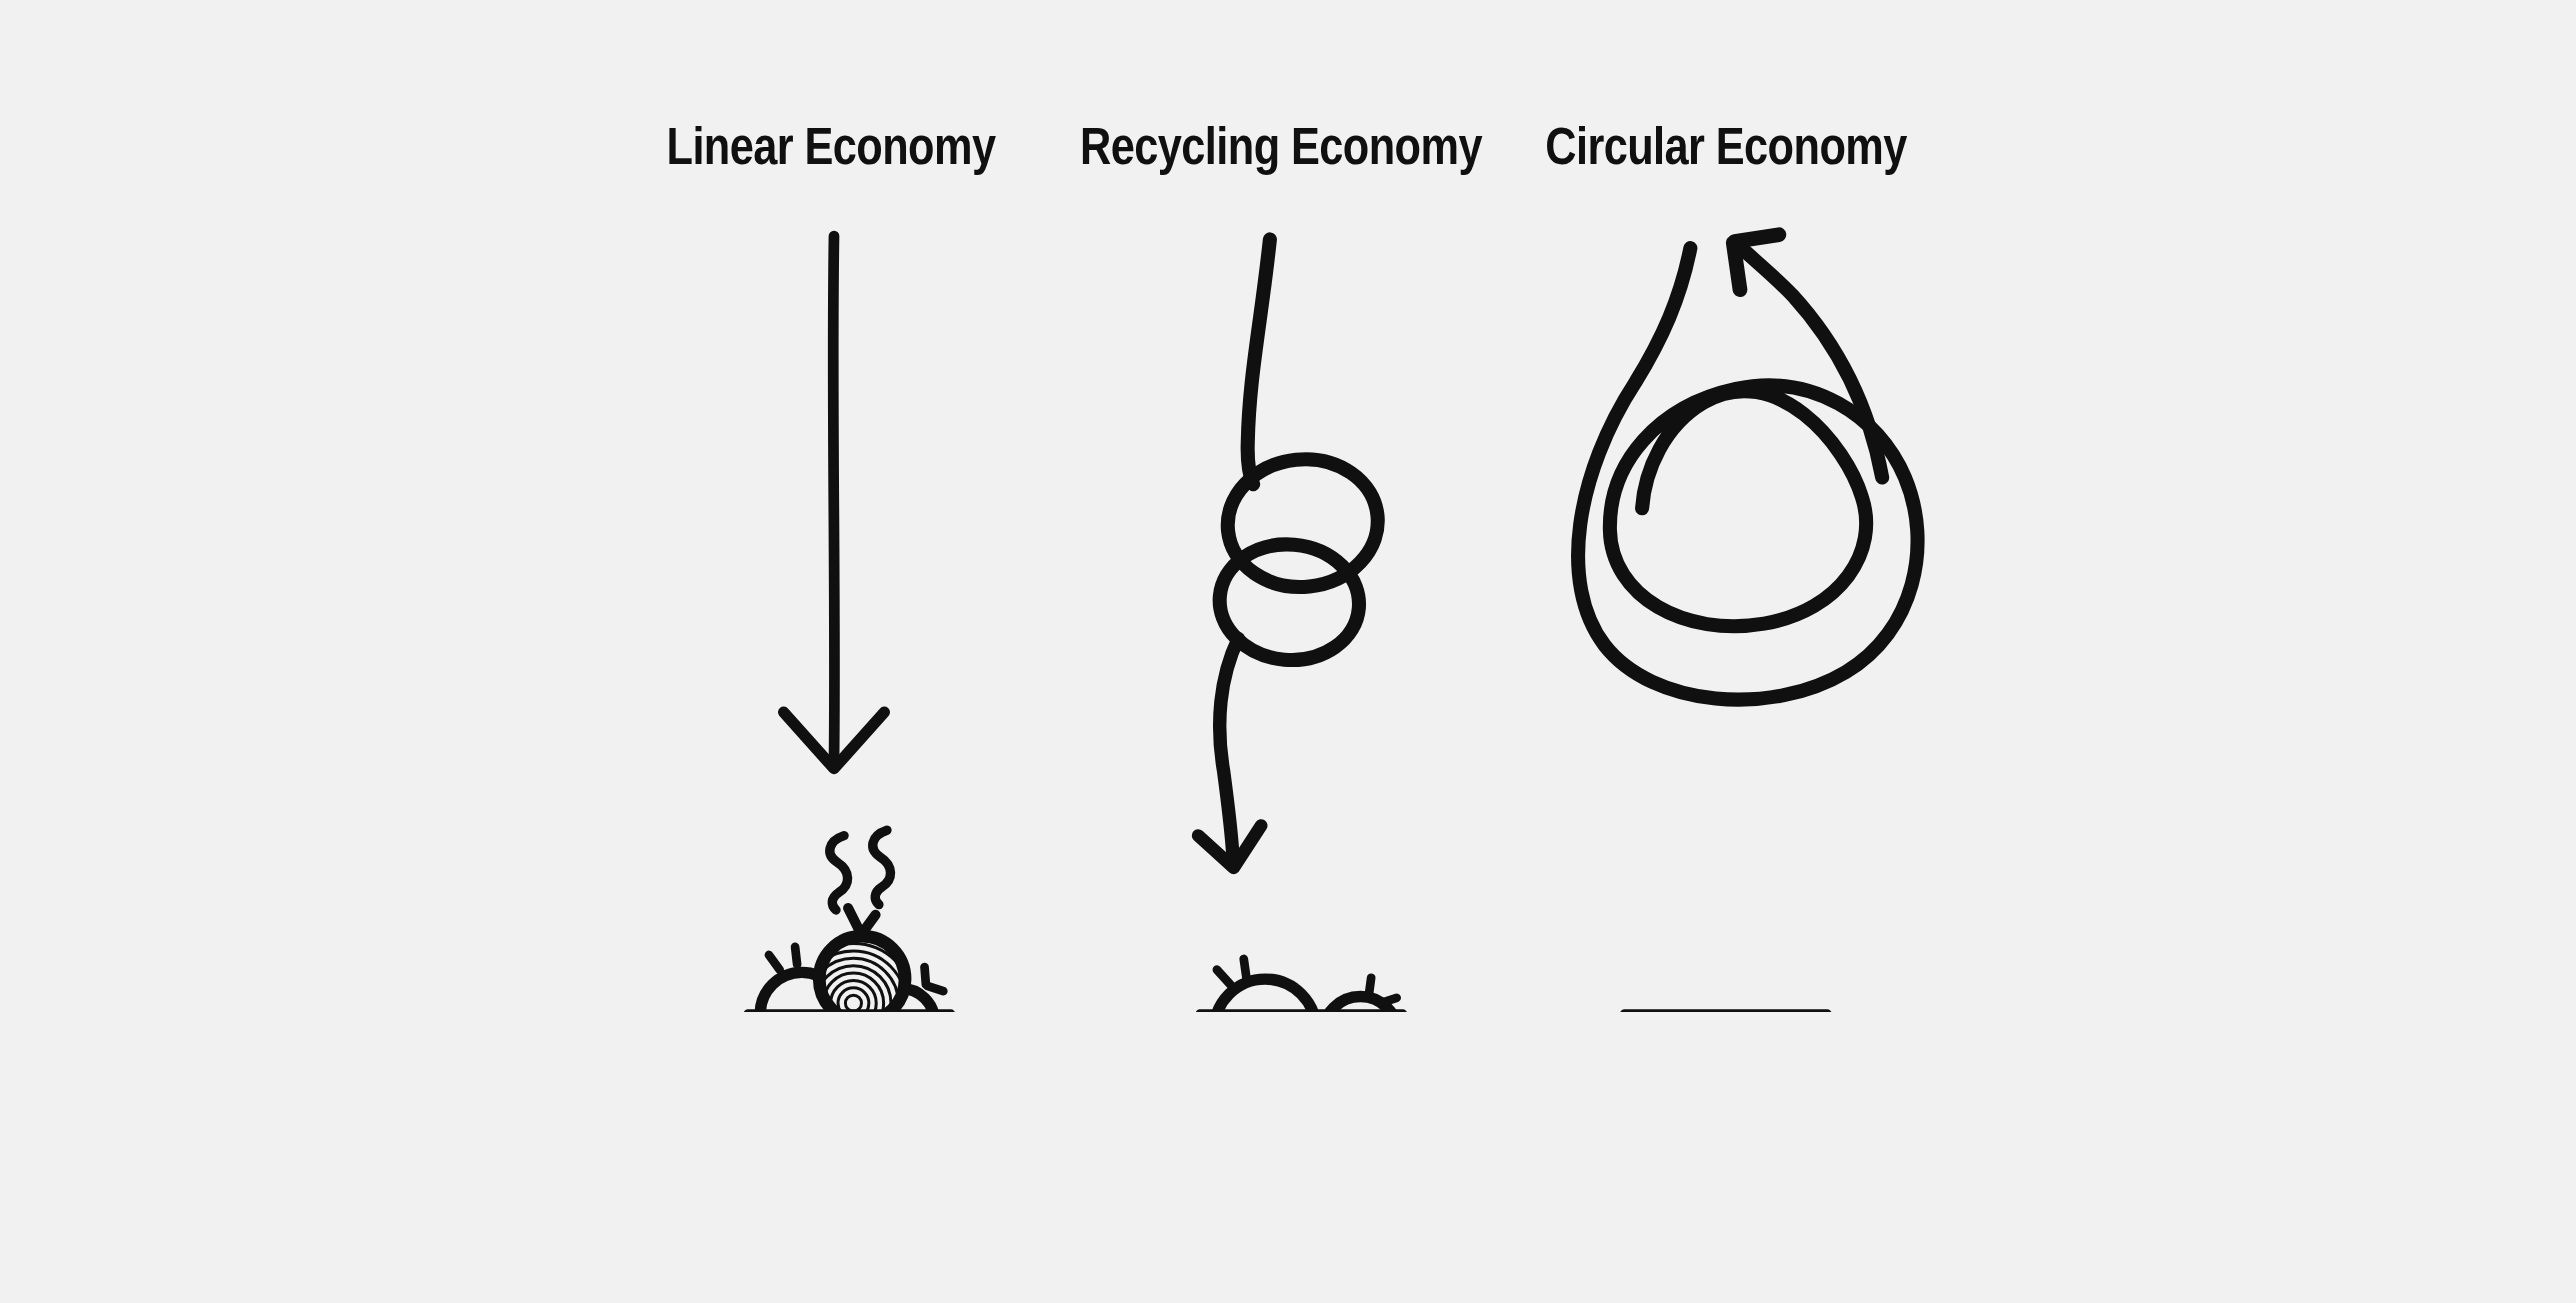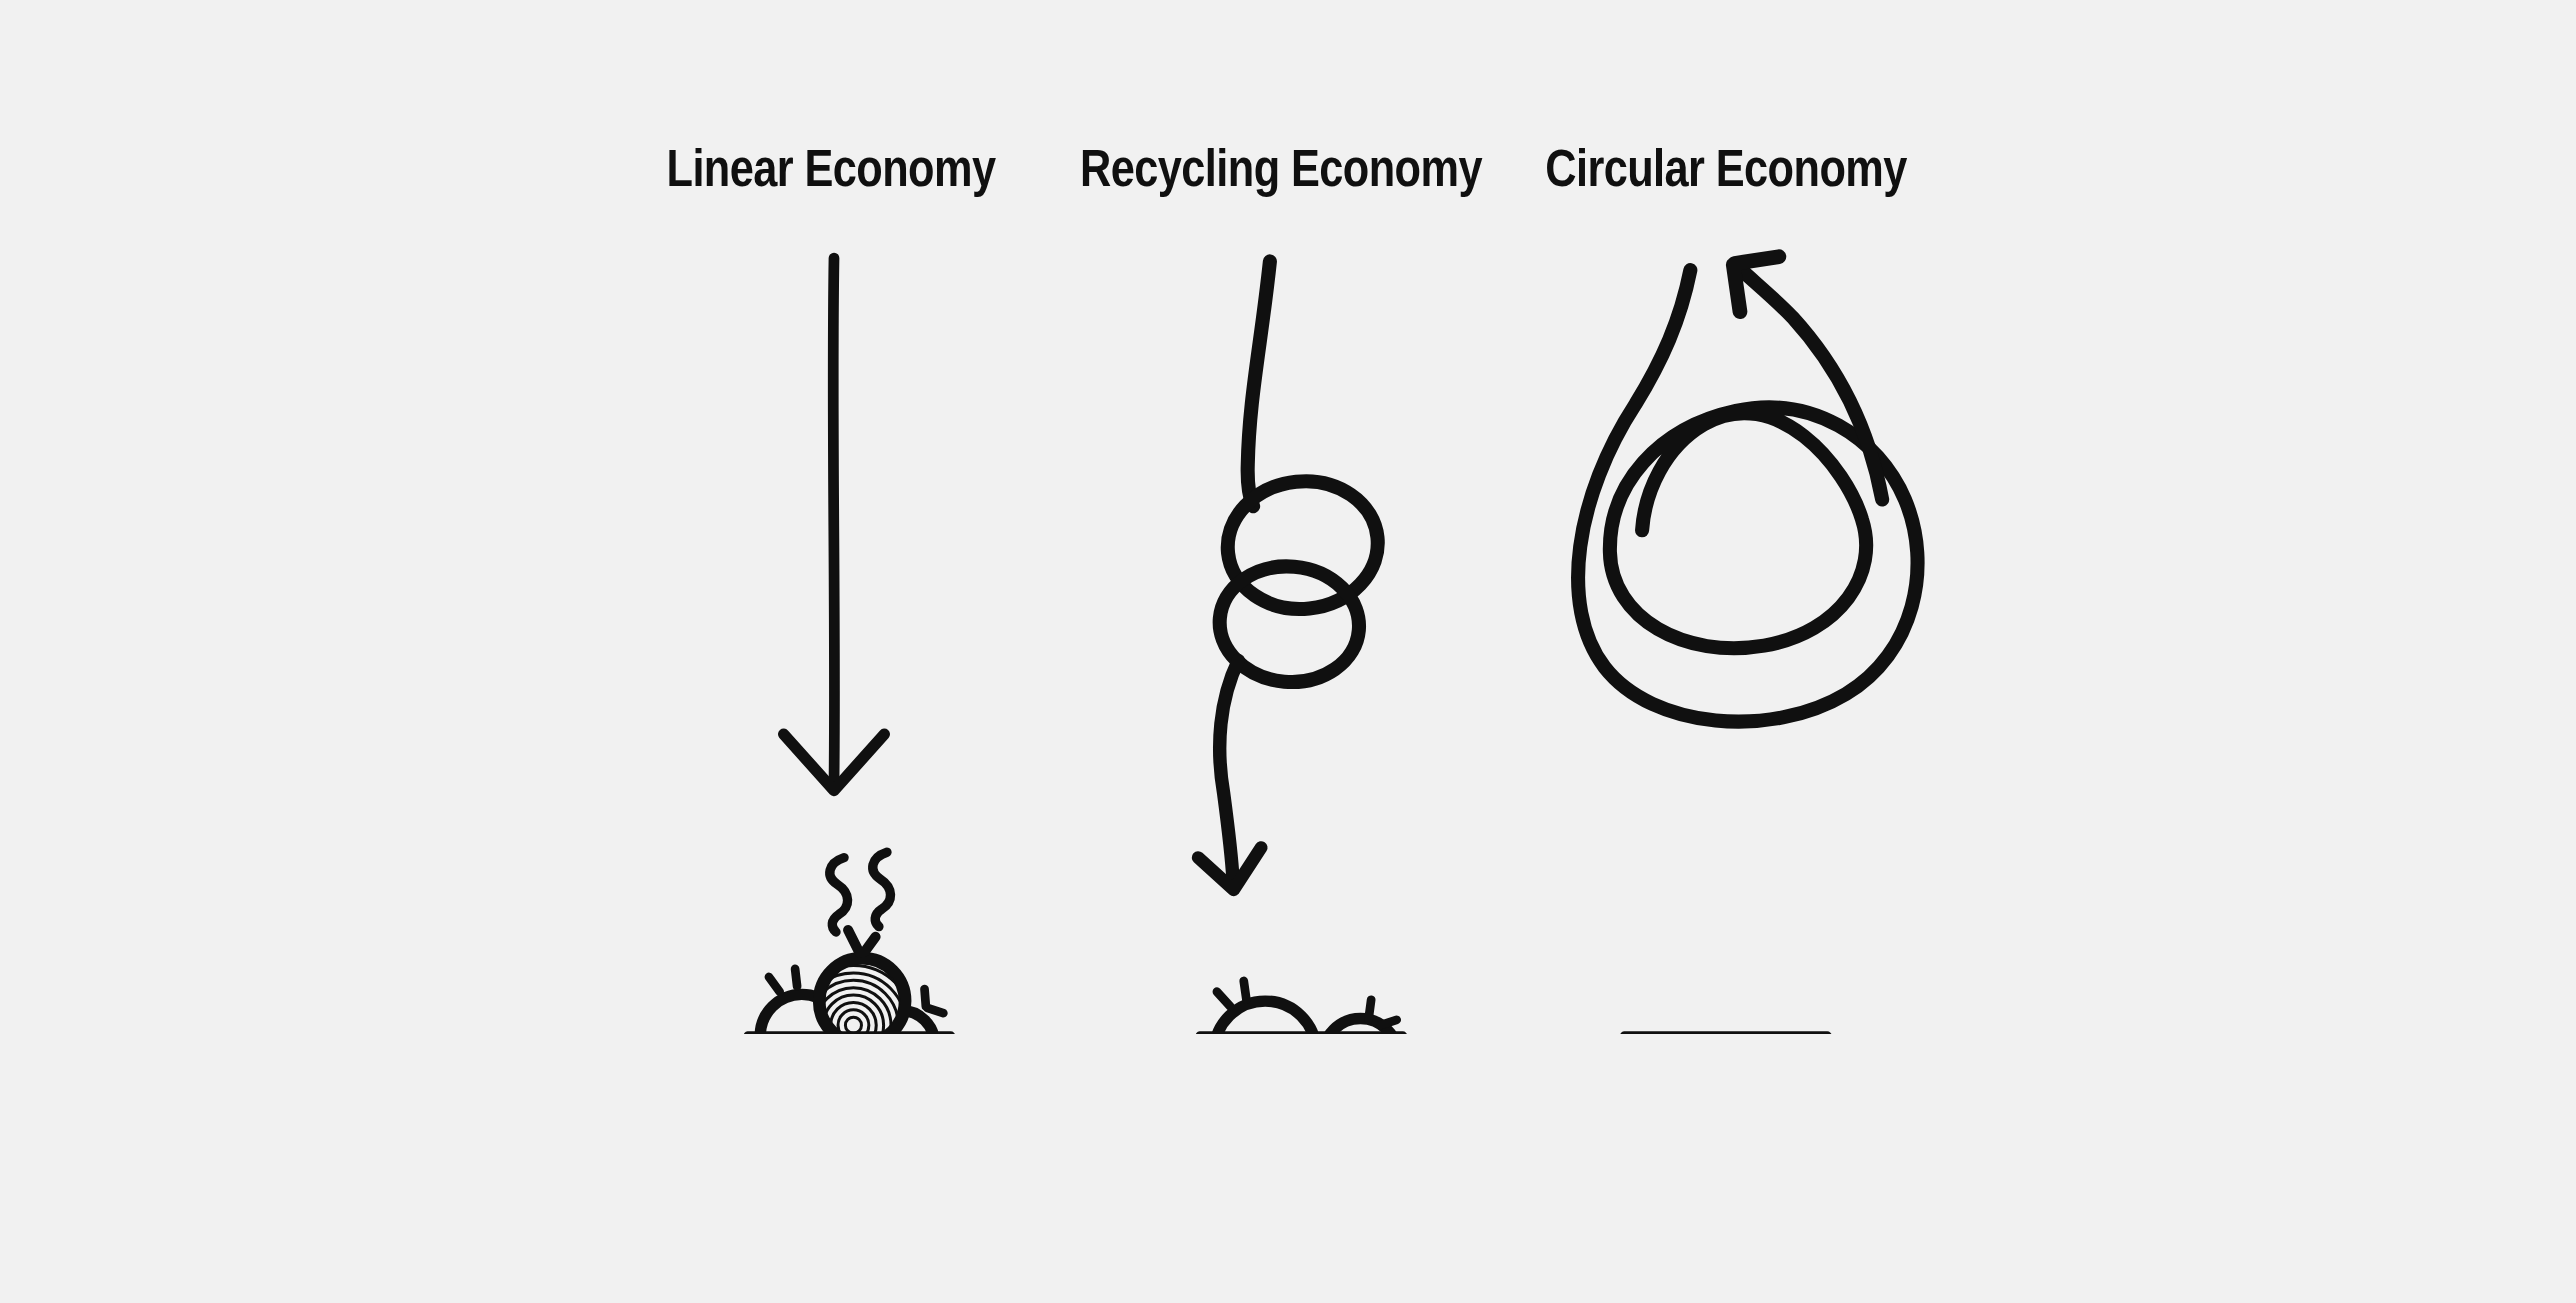--- a/index.html
+++ b/index.html
@@ -1,21 +1,20 @@
 <!DOCTYPE html>
 <html style="--bg: #f1f1f1; --ink: #101010;font-size:10.7px"><head>
 <meta charset="utf-8">
 <style>
   :root { --bg:#f1f1f1; --ink:#101010; }
   html,body { margin:0; padding:0; background:var(--bg); }
   .stage {
     position:relative; width:2576px; height:1012px;
     background:var(--bg); overflow:hidden;
     font-family:"Liberation Sans", sans-serif;
-    margin-top:22px;
   }
   .col-title {
     position:absolute; top:121px; margin:0;
     transform:translateX(-50%) scaleX(0.85);
     font-weight:700; font-size:51px; line-height:1;
     letter-spacing:-0.7px; white-space:nowrap;
     color:var(--ink);
   }
   .t1{ left:831px; } .t2{ left:1281px; } .t3{ left:1726px; }
   svg.art { position:absolute; left:0; top:0; width:2576px; height:1303px; color:var(--ink); }

